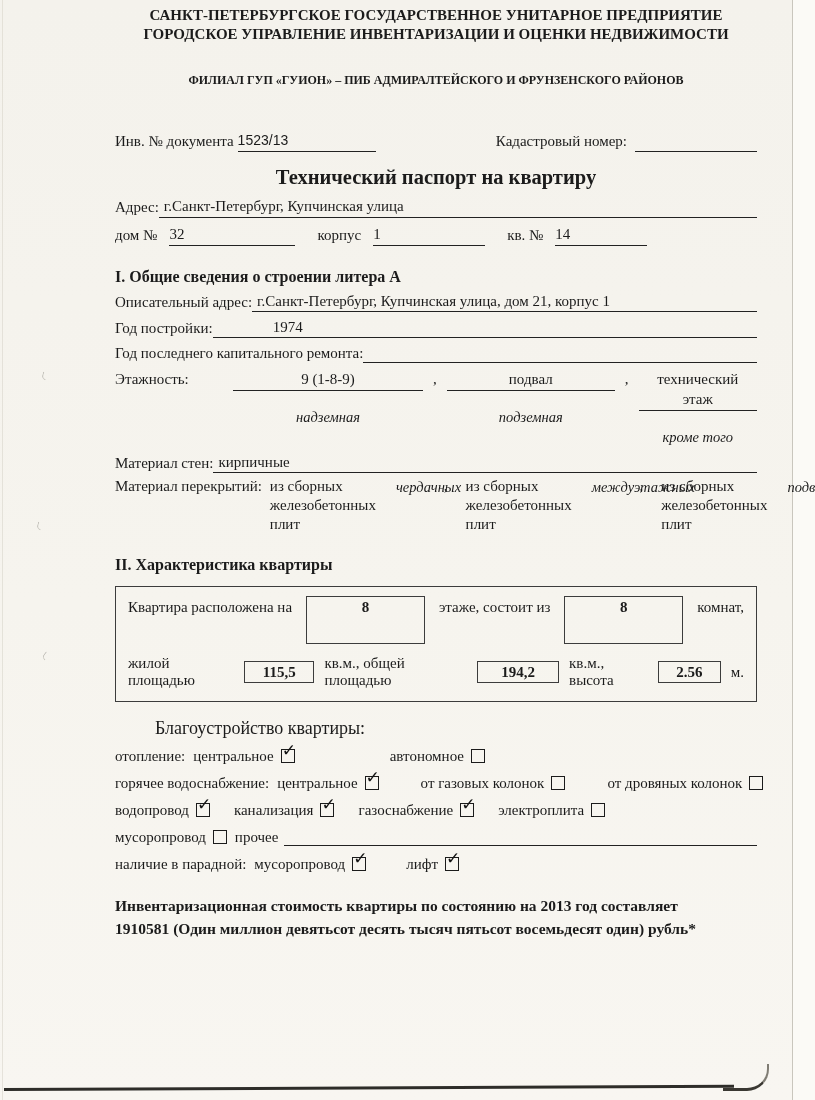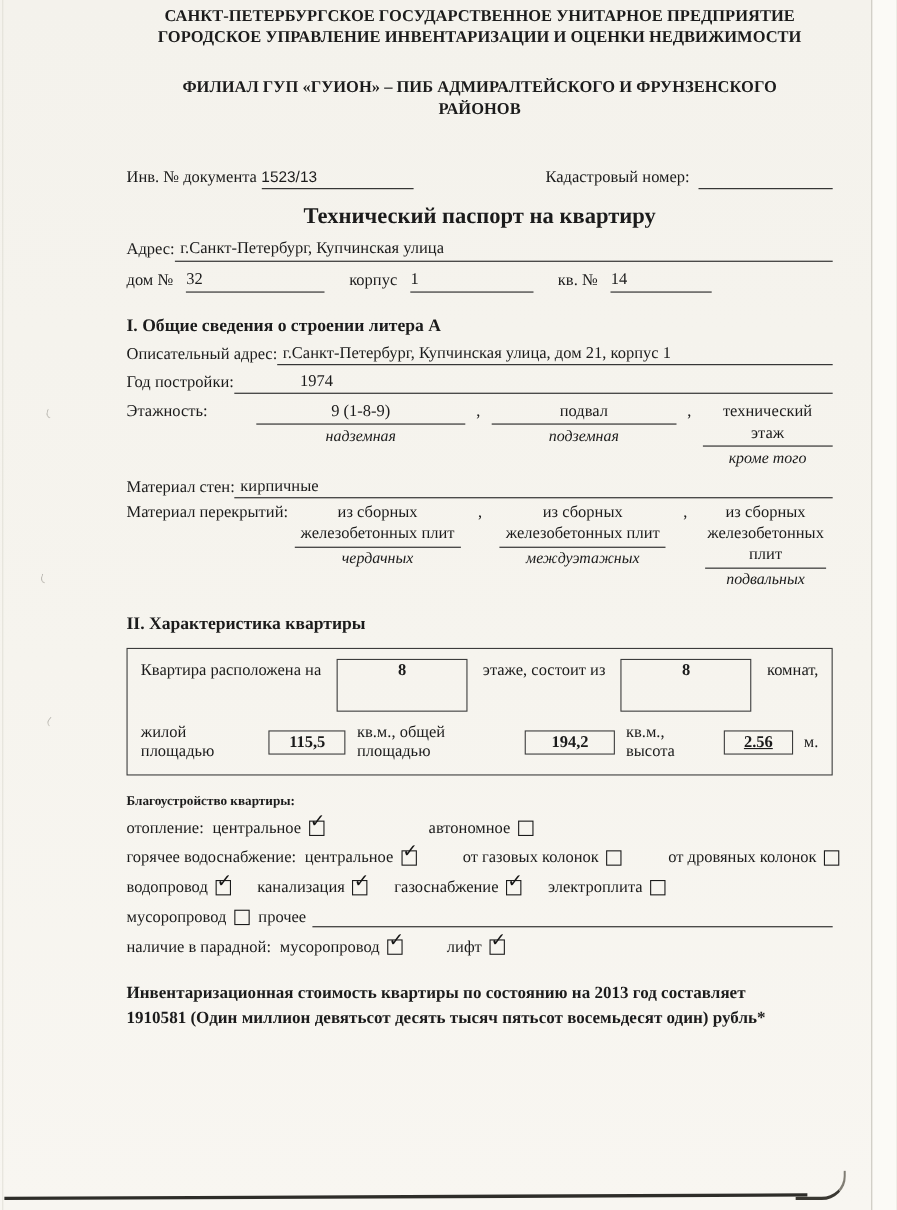--- a/index.html
+++ b/index.html
@@ -17,21 +17,21 @@
   .corner-curve { position:absolute; right:46px; bottom:9px; width:44px; height:24px;
     border-bottom:3px solid #3a3832; border-right:2px solid #807d74;
     border-bottom-right-radius:22px; }
   .speck { position:absolute; width:4px; height:7px; border-left:1.5px solid #8d8b84;
     border-bottom:1px solid #a5a29a; border-radius:0 0 0 6px; opacity:.55; transform:rotate(18deg); }
 
   .content { position:absolute; left:115px; top:6px; width:642px; }
 
   .org { text-align:center; font-weight:bold; font-size:15px; line-height:19px; }
   .branch { margin:26px auto 0; max-width:590px; text-align:center; font-weight:bold;
-    font-size:15px; line-height:20px; }
+    font-size:12px; line-height:20px; }
 
   .row { display:flex; align-items:flex-end; line-height:21px; }
   .lbl { white-space:nowrap; }
   .uval { border-bottom:1.2px solid #222; text-align:left; white-space:nowrap; }
   .fill { flex:1 1 auto; text-align:left; padding-left:5px; }
   .sans { font-family:"Liberation Sans", sans-serif; font-size:14px; }
 
   .inv-row { margin-top:40px; }
   .inv-row .inv-val { width:138px; margin-left:4px; }
   .inv-row .cad-lbl { margin-left:auto; }
@@ -43,43 +43,43 @@
   .house-row { margin-top:6px; }
   .house-row .uval { margin:0 22px 0 12px; }
   .w126 { width:126px; } .w112 { width:112px; } .w92 { width:92px; margin-right:0 !important; }
 
   .h1 { margin-top:22px; font-weight:bold; font-size:16px; }
   .form-row { display:flex; align-items:flex-end; margin-top:5px; line-height:20px; }
   .pad60 { padding-left:60px; text-align:left; }
 
   .floors-row { margin-top:6px; align-items:flex-start; }
   .floors-row .flbl { width:118px; }
-  .seg { display:flex; flex-direction:column; text-align:center; }
+  .seg { display:flex; flex-direction:column; text-align:center;gap:15px; }
   .seg .sv { border-bottom:1.2px solid #222; padding:0 6px 1px; }
   .cap { font-style:italic; font-size:14.5px; padding-top:1px; }
   .comma { padding:0 10px; }
   .seg1 { width:190px; } .seg2 { width:168px; } .seg3 { flex:1; }
 
   .slabs-row { margin-top:4px; align-items:flex-start; line-height:19px; }
   .slabs-row .flbl { width:152px; }
-  .slab-col { display:flex; flex-direction:column; text-align:center; }
+  .slab-col { display:flex; flex-direction:row; }
   .slab-col .txt { flex:1 1 auto; padding:0 8px; }
   .slab-col .uline { height:0; border-bottom:1.2px solid #222; margin:2px 6px 0; }
   .sc1 { width:172px; } .sc2 { width:172px; } .sc3 { width:128px; }
 
   .charbox { margin-top:12px; border:1.6px solid #3c3c3c; padding:9px 12px 12px; }
   .cb-row { display:flex; align-items:flex-start; }
   .cb-row .t { margin-top:3px; white-space:nowrap; }
   .vbox { border:1.6px solid #3c3c3c; font-weight:bold; text-align:center; background:transparent; }
   .vbox.tall { width:118px; height:44px; padding-top:2px; margin:0 14px; }
   .cb-row2 { margin-top:11px; align-items:center; }
   .cb-row2 .vbox { height:20px; line-height:20px; margin:0 10px; }
-  .vw72 { width:72px; } .vw84 { width:84px; } .vw64 { width:64px;text-decoration:underline; }
-
-  .amen-h { margin-top:16px; font-weight:bold; font-size:12px; }
+  .vw72 { width:72px; } .vw84 { width:84px; } .vw64 { width:64px; }
+
+  .amen-h { margin-top:16px; font-weight:normal; font-size:18px;margin-left:40px; }
   .aline { display:flex; align-items:center; margin-top:7px; line-height:20px; }
   .ai { display:flex; align-items:center; white-space:nowrap; }
   .cbx { position:relative; display:inline-block; width:12px; height:12px;
     border:1.6px solid #1b1b1b; margin-left:7px; flex:0 0 auto; }
   .cbx.checked::after { content:"✓"; position:absolute; left:0px; top:-10px;
     font-family:"DejaVu Sans", sans-serif; font-size:17px; font-weight:bold; color:#141414; }
   .g95 { margin-right:95px; } .g42 { margin-right:42px; } .g24 { margin-right:24px; }
   .g40 { margin-right:40px; } .g8 { margin-right:8px; }
   .aline .ufill { flex:1 1 auto; border-bottom:1.2px solid #222; height:16px; margin-left:6px; }
 
@@ -134,20 +134,24 @@
     <div class="form-row">
       <span class="lbl">Описательный адрес:</span>
       <span class="uval fill">г.Санкт-Петербург, Купчинская улица, дом 21, корпус 1</span>
     </div>
 
     <div class="form-row">
       <span class="lbl">Год постройки:</span>
       <span class="uval fill pad60">1974</span>
     </div>
 
+    <div class="form-row">
+      <span class="lbl">Год последнего капитального ремонта:</span>
+      <span class="uval fill"></span>
+    </div>
 
     <div class="form-row floors-row">
       <span class="lbl flbl">Этажность:</span>
       <span class="seg seg1">
         <span class="sv">9 (1-8-9)</span>
         <span class="cap">надземная</span>
       </span>
       <span class="comma">,</span>
       <span class="seg seg2">
         <span class="sv">подвал</span>

